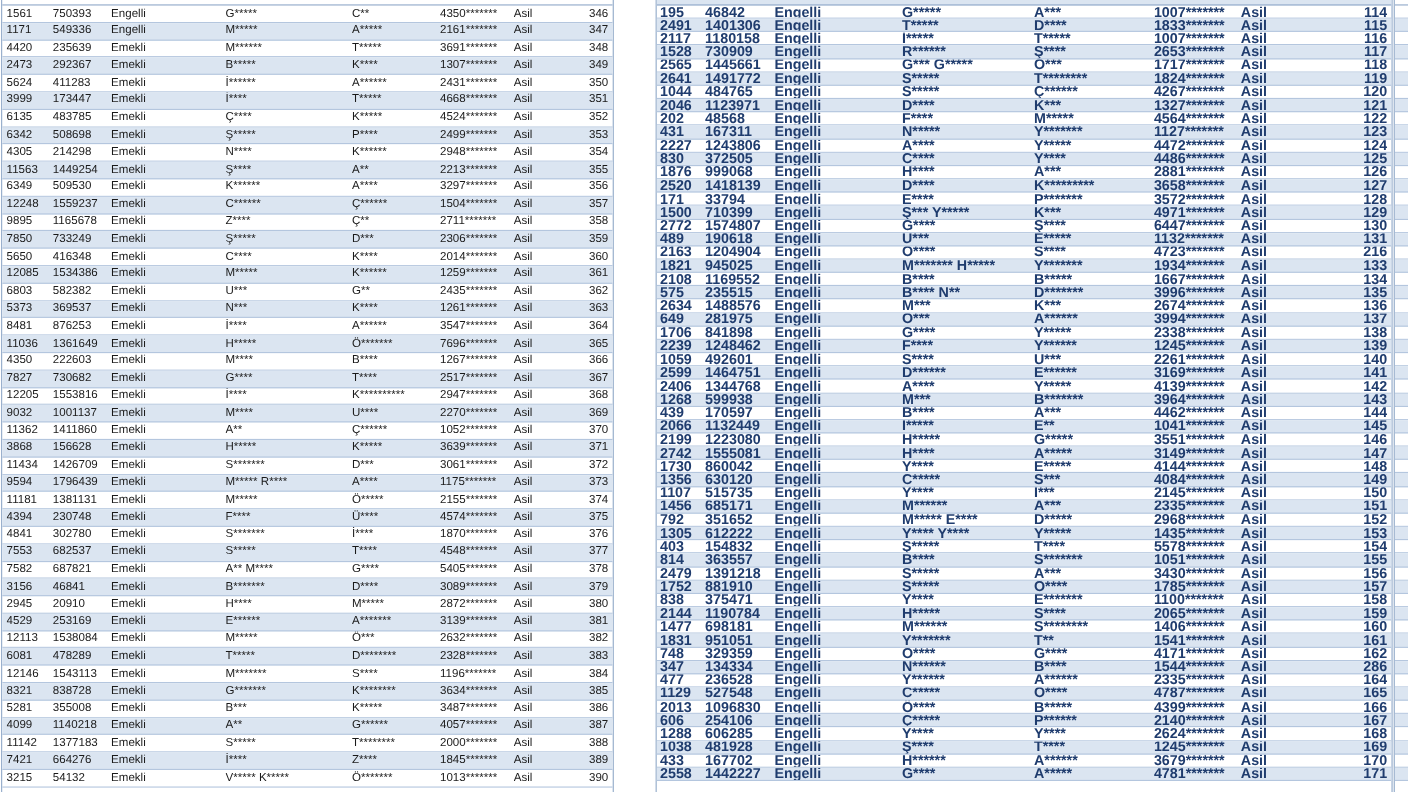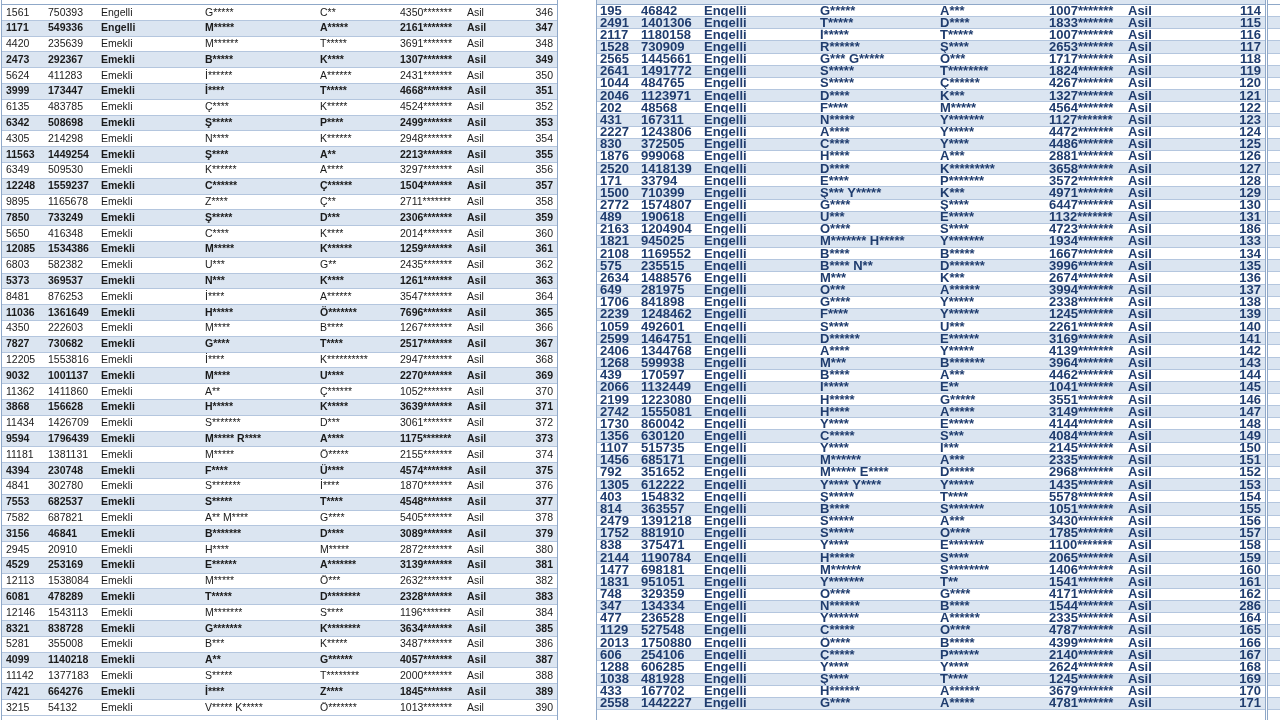--- a/index.html
+++ b/index.html
@@ -21,21 +21,21 @@
   .table-right{
     left:596px;width:670px;
     border-left:1px solid var(--outer-border,#8fa8c8);
     border-right:1px solid var(--outer-border,#8fa8c8);
   }
   .row{
     display:grid;box-sizing:border-box;align-items:center;
     border-bottom:1px solid var(--row-border,#b4c6de);
     white-space:nowrap;overflow:hidden;
   }
-  .row.stripe{background:var(--stripe,#dbe5f1);font-weight:bold;}
+  .row.stripe{background:var(--stripe,#dbe5f1);}
   .table-left .row{
     grid-template-columns:42px 53px 104px 115px 80px 67px 66px 1fr;
     height:15.8px;font-size:10.5px;line-height:15.8px;
     padding:0 4px 0 4px;color:var(--left-text,#1a1a1a);
   }
   .table-right .row{
     grid-template-columns:41px 63px 116px 120px 109px 79px 56px 1fr;
     height:12.17px;font-size:13px;line-height:12.17px;
     padding:0 4px 0 3px;color:var(--right-text,#1f3c6e);
     font-weight:600;
@@ -702,21 +702,21 @@
         <div class="c c7">131</div>
       </div>
       <div class="row">
         <div class="c c0">2163</div>
         <div class="c c1">1204904</div>
         <div class="c c2">Engelli</div>
         <div class="c c3">O****</div>
         <div class="c c4">S****</div>
         <div class="c c5">4723*******</div>
         <div class="c c6">Asil</div>
-        <div class="c c7">186</div>
+        <div class="c c7">216</div>
       </div>
       <div class="row stripe">
         <div class="c c0">1821</div>
         <div class="c c1">945025</div>
         <div class="c c2">Engelli</div>
         <div class="c c3">M******* H*****</div>
         <div class="c c4">Y*******</div>
         <div class="c c5">1934*******</div>
         <div class="c c6">Asil</div>
         <div class="c c7">133</div>
@@ -1036,21 +1036,21 @@
         <div class="c c1">527548</div>
         <div class="c c2">Engelli</div>
         <div class="c c3">C*****</div>
         <div class="c c4">Ö****</div>
         <div class="c c5">4787*******</div>
         <div class="c c6">Asil</div>
         <div class="c c7">165</div>
       </div>
       <div class="row">
         <div class="c c0">2013</div>
-        <div class="c c1">1750880</div>
+        <div class="c c1">1096830</div>
         <div class="c c2">Engelli</div>
         <div class="c c3">Ö****</div>
         <div class="c c4">B*****</div>
         <div class="c c5">4399*******</div>
         <div class="c c6">Asil</div>
         <div class="c c7">166</div>
       </div>
       <div class="row stripe">
         <div class="c c0">606</div>
         <div class="c c1">254106</div>

